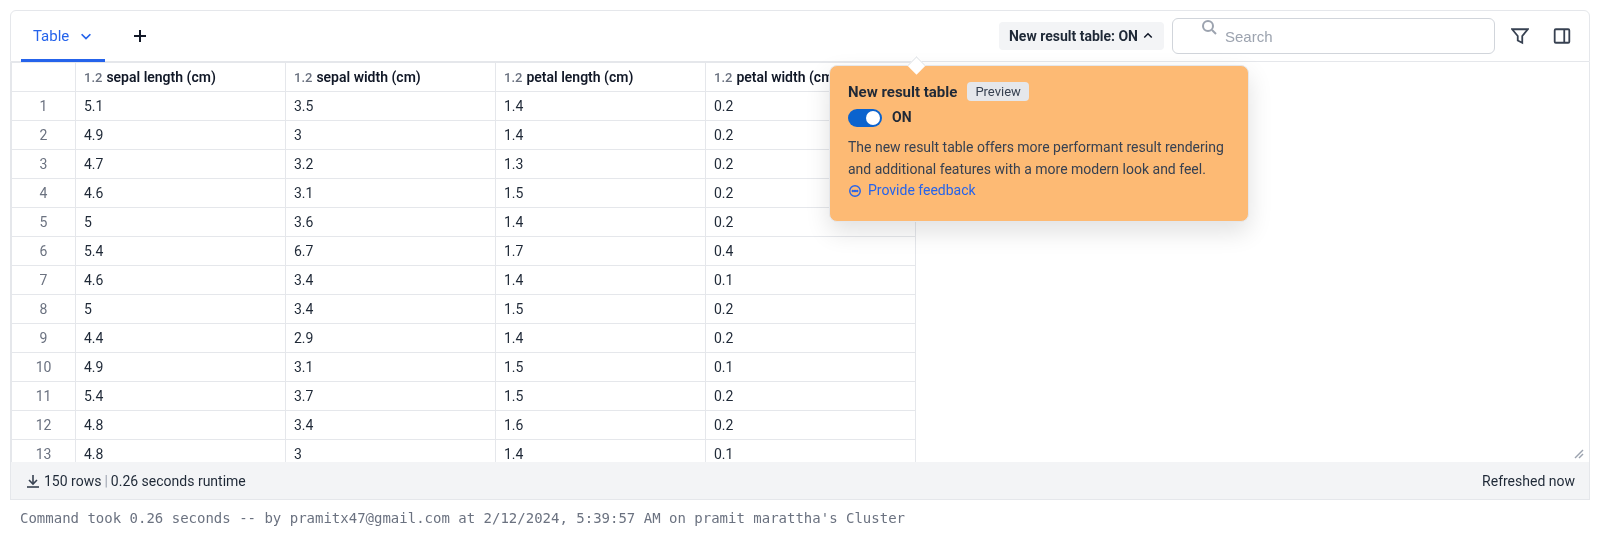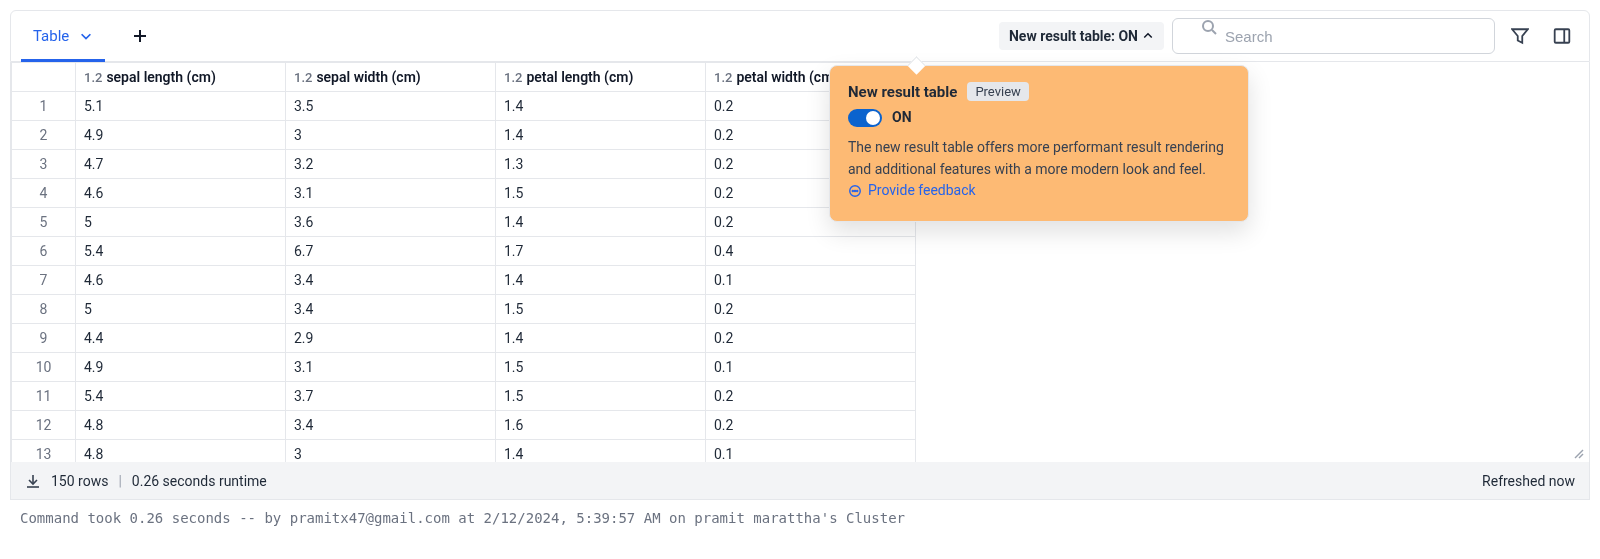--- a/index.html
+++ b/index.html
@@ -22,21 +22,21 @@
   thead th { position: sticky; top: 0; background: #fff; }
   th, td { border: 1px solid #e5e7eb; height: 29px; padding: 0 8px; font-size: 14px; white-space: nowrap; }
   th { text-align: left; font-weight: 600; color: #111827; }
   th .dtype { color: #6b7280; font-weight: 500; margin-right: 4px; font-size: 13px; }
   td.idx, th.idx { width: 64px; text-align: center; color: #6b7280; }
   td.num { text-align: left; }
   col.cidx { width: 64px; }
   col.cdat { width: 210px; }
   .scrollhint { position: absolute; right: 4px; bottom: 2px; color: #9ca3af; }
 
-  .statusbar { display: flex; align-items: center; height: 38px; background: #f3f4f6; border: 1px solid #e5e7eb; border-top: none; margin: 0 10px; padding: 0 14px; gap: 10px; font-size: 14px; }
+  .statusbar { display: flex; align-items: center; height: 38px; background: #f3f4f6; border: 1px solid #e5e7eb; border-top: none; margin: 0 10px; padding: 0 14px; gap: 3px; font-size: 14px; }
   .statusbar .divider { color: #9ca3af; }
   .refreshed { margin-left: auto; }
 
   .cmdline { font-family: ui-monospace, SFMono-Regular, Menlo, Consolas, monospace; font-size: 14px; color: #6b7280; padding: 10px 20px 0 20px; }
 
   .popover { position: absolute; top: 54px; right: 340px; width: 420px; background: #fdba74; border: 1px solid #e5e7eb; border-radius: 8px; box-shadow: 0 10px 25px rgba(0,0,0,.12); padding: 16px 18px; z-index: 20; }
   .popover::before { content: ""; position: absolute; top: -7px; left: 80px; width: 12px; height: 12px; background: #fff; border-left: 1px solid #e5e7eb; border-top: 1px solid #e5e7eb; transform: rotate(45deg); }
   .pop-head { display: flex; align-items: center; gap: 10px; margin-bottom: 8px; }
   .pop-title { font-weight: 700; font-size: 15px; }
   .badge { background: #e5e7eb; color: #374151; border-radius: 4px; padding: 2px 8px; font-size: 13px; text-align: center; }

